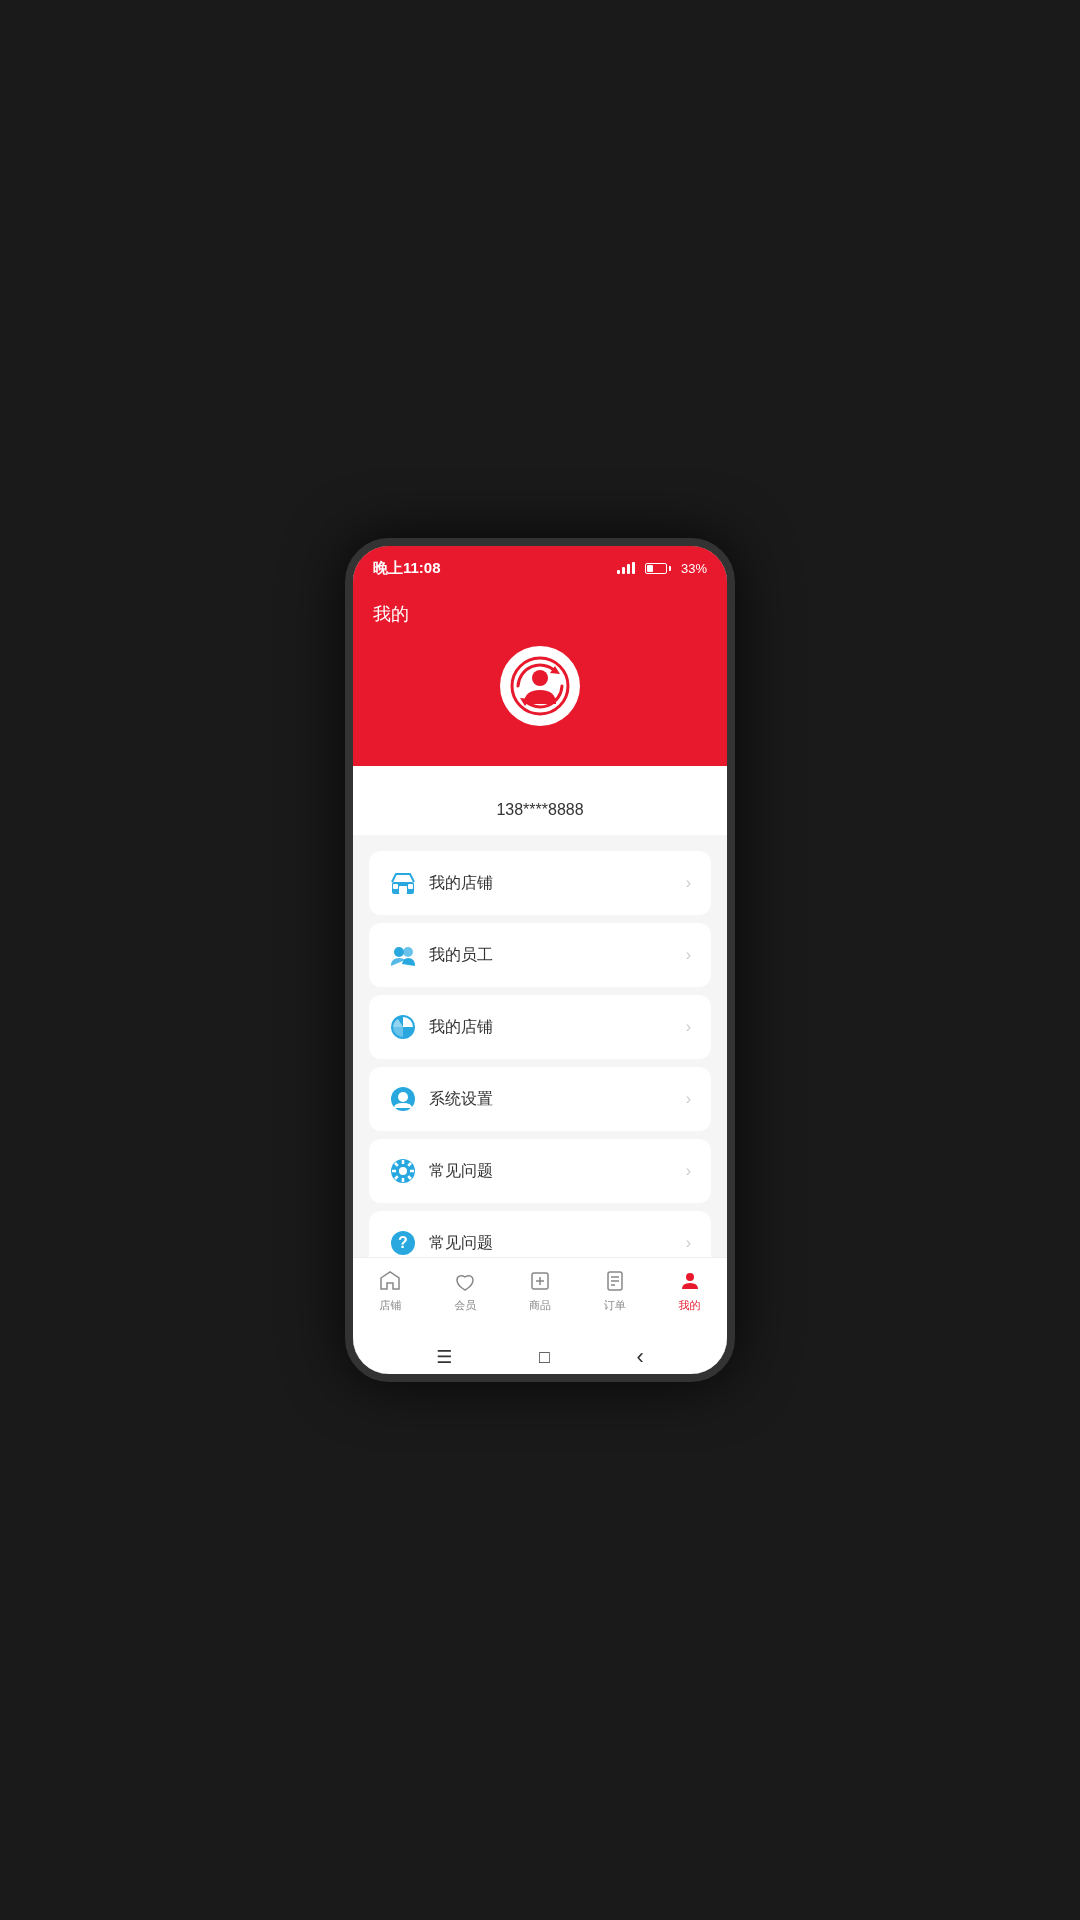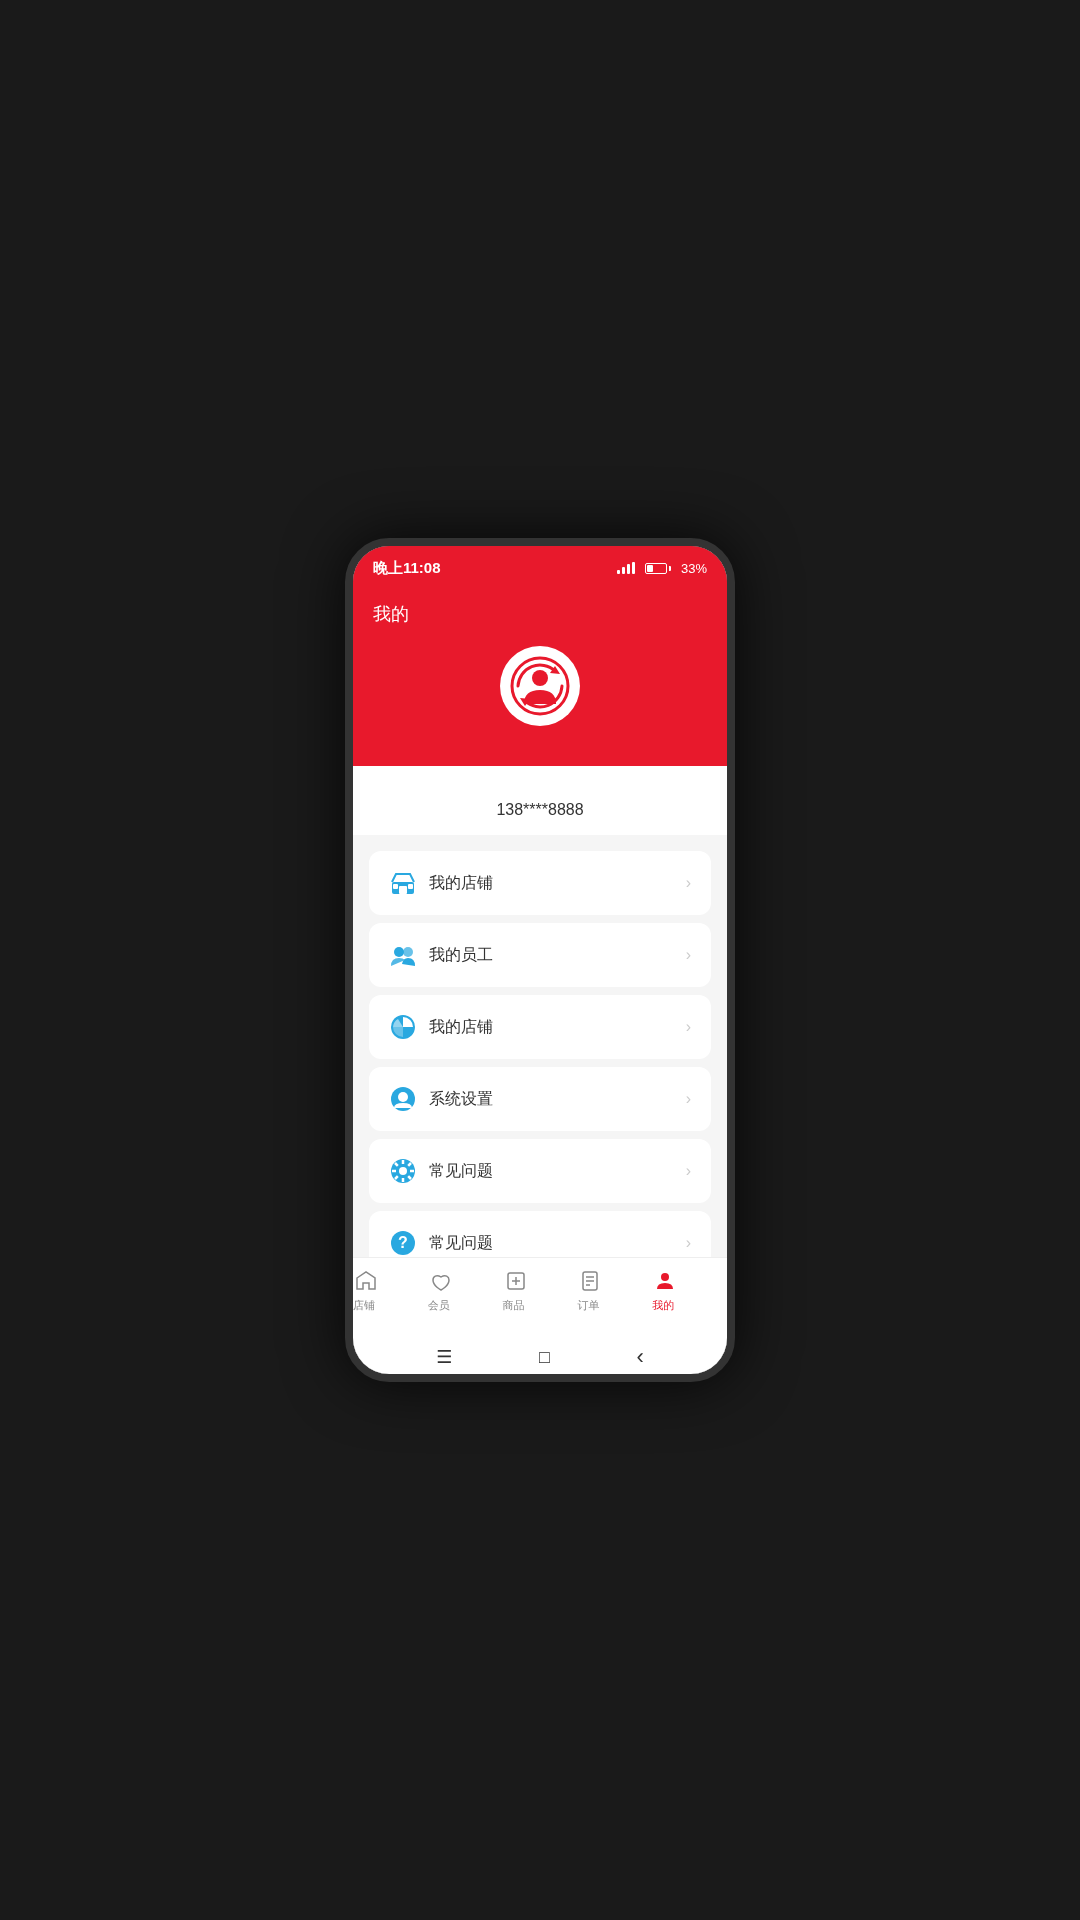--- a/index.html
+++ b/index.html
@@ -145,21 +145,21 @@
       height: 83px;
       display: flex;
       align-items: flex-start;
       padding-top: 10px;
       border-top: 1px solid #eee;
     }
     .nav-item {
       flex: 1;
       display: flex;
       flex-direction: column;
-      align-items: flex-start;
+      align-items: center;
       gap: 4px;
       cursor: pointer;
     }
     .nav-icon {
       width: 26px;
       height: 26px;
       display: flex;
       align-items: center;
       justify-content: center;
     }

